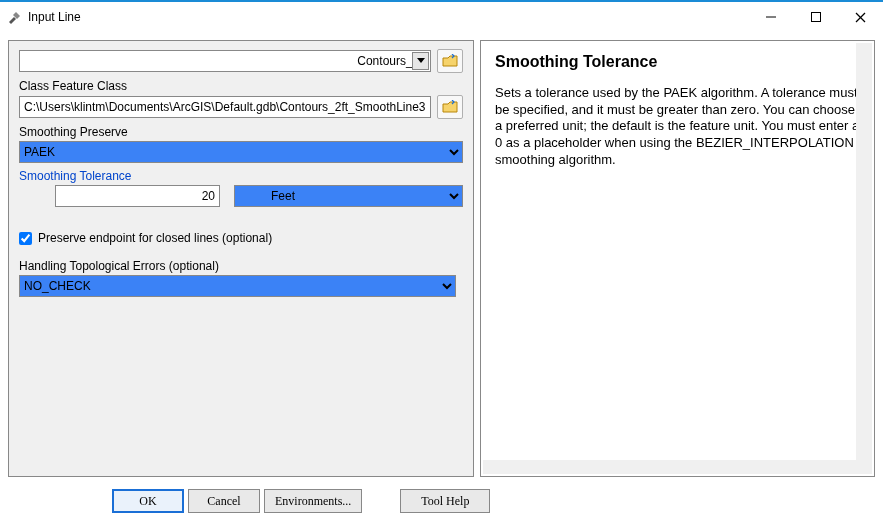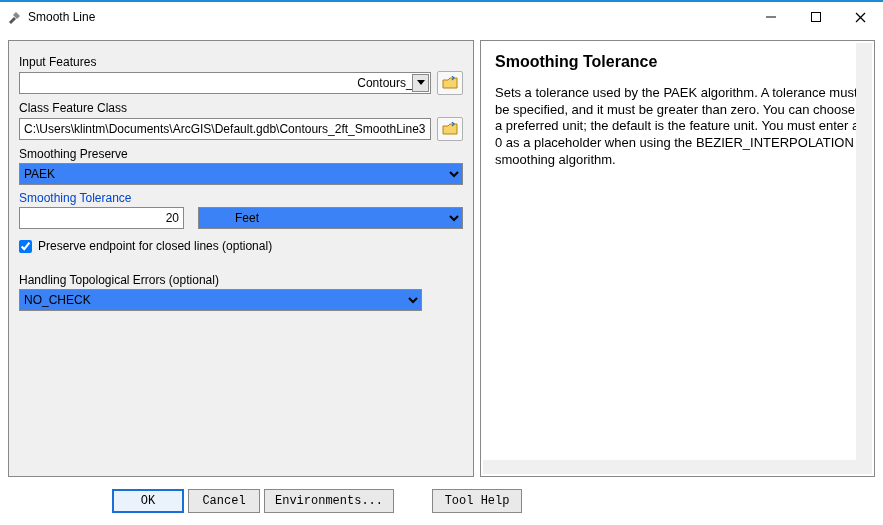--- a/index.html
+++ b/index.html
@@ -122,27 +122,28 @@
     background: #f8f8f8;
     display: flex; align-items: center; justify-content: center;
     border-radius: 2px;
   }
   .tolerance-row {
     display:flex; gap:14px; align-items:center;
   }
   .tolerance-input {
     width: 290px;
     text-align: right;
+    margin-left: 36px;
   }
   .unit-select {
     width: 134px;
     padding-left: 32px;
   }
   .checkbox-row {
-    margin-top: 10px;
+    margin-top: 24px;
     display:flex; align-items:center; gap:6px;
   }
   .checkbox-row input { margin:0; }
   .help-title {
     font-size: 16px;
     font-weight: bold;
     margin: 0 0 14px 0;
   }
   .help-body {
     font-size: 13px;
@@ -155,21 +156,21 @@
     padding: 0 8px;
     gap: 4px;
   }
   .footer .spacer-left { width: 100px; }
   .btn {
     height: 24px;
     min-width: 72px;
     padding: 0 10px;
     border: 1px solid #888;
     background: #e9e9e9;
-    font-family: Liberation Mono, monospace;
+    font-family: Liberation Serif, serif;
     font-size: 12px;
     display:flex; align-items:center; justify-content:center;
   }
   .btn.primary {
     border: 2px solid #1a6fd6;
     background: #eaf2fb;
   }
   .footer .gap { width: 30px; }
   select.native {
     background:#3b82f6; border:1px solid #888; height:22px; font-family:inherit; font-size:12px; width:100%;
@@ -180,21 +181,21 @@
 
 <div class="window">
 
   <div class="titlebar">
     <span class="icon-wrap">
       <svg width="14" height="14" viewBox="0 0 14 14">
         <path d="M2 12 L7 7 L9 9 L4 14 Z" fill="#555"></path>
         <path d="M6 5 L9 2 L13 6 L10 9 Z" fill="#888"></path>
       </svg>
     </span>
-    <span class="title">Smooth Line</span>
+    <span class="title">Input Line</span>
     <div class="win-controls">
       <div class="win-btn">
         <svg width="10" height="10">
             <line x1="0" y1="5" x2="10" y2="5" stroke="#000" stroke-width="1"></line>
           </svg>
       </div>
       <div class="win-btn">
         <svg width="10" height="10">
             <rect x="0.5" y="0.5" width="9" height="9" fill="none" stroke="#000" stroke-width="1"></rect>
           </svg>
@@ -205,21 +206,20 @@
             <line x1="10" y1="1" x2="1" y2="10" stroke="#000" stroke-width="1.2"></line>
           </svg>
       </div>
     </div>
   </div>
 
   <div class="body">
 
     <div class="left-panel">
 
-      <div class="field-label">Input Features</div>
       <div class="row">
         <div class="combo">
           <span>Contours_2ft</span>
           <span class="arrow">
             <svg width="8" height="6">
                 <polygon points="0,0 8,0 4,5" fill="#000"></polygon>
               </svg>
           </span>
         </div>
         <div class="folder-btn">
@@ -252,22 +252,22 @@
         <select class="native unit-select">
           <option>Feet</option>
         </select>
       </div>
 
       <div class="checkbox-row">
         <input type="checkbox" checked="" style="">
         <span>Preserve endpoint for closed lines (optional)</span>
       </div>
 
-      <div class="field-label" style="margin-top:20px">Handling Topological Errors (optional)</div>
-      <select class="native" style="width:403px">
+      <div class="field-label" style="margin-top:14px">Handling Topological Errors (optional)</div>
+      <select class="native" style="width:437px">
         <option>NO_CHECK</option>
       </select>
 
     </div>
 
     <div class="right-panel">
       <div class="help-title">Smoothing Tolerance</div>
       <div class="help-body">Sets a tolerance used by the PAEK algorithm. A tolerance must be specified, and it must be greater than zero. You can choose a preferred unit; the default is the feature unit. You must enter a 0 as a placeholder when using the BEZIER_INTERPOLATION smoothing algorithm.</div>
       <div class="vbar"></div>
       <div class="hbar"></div>

